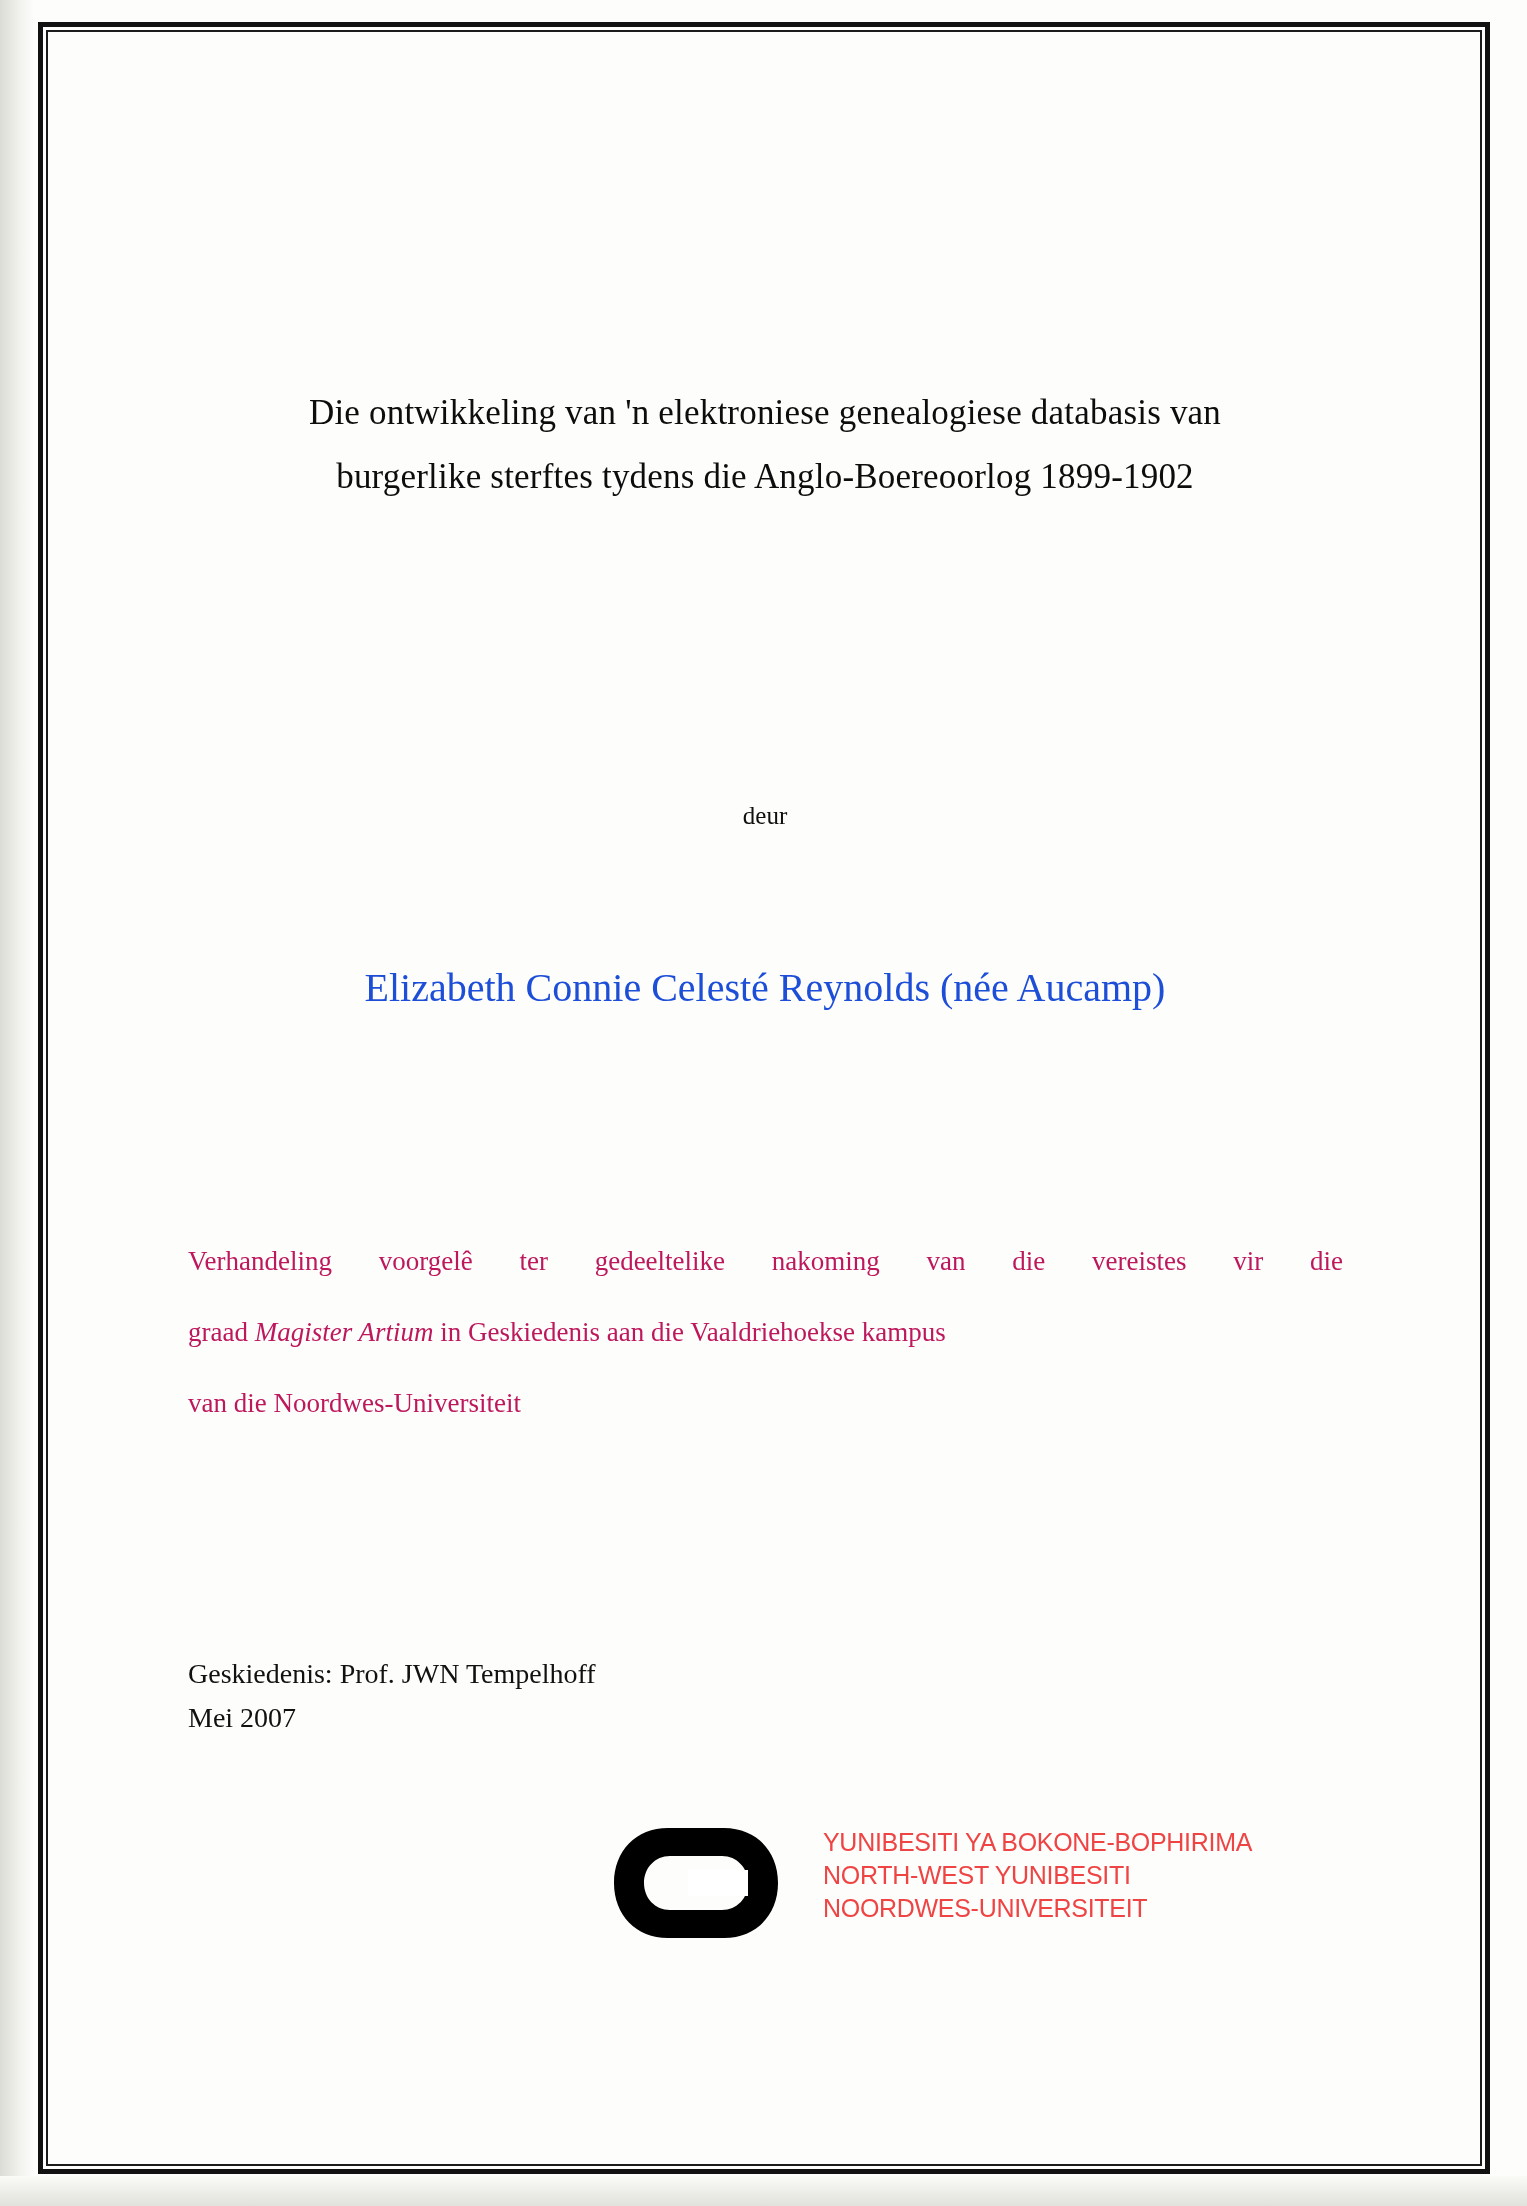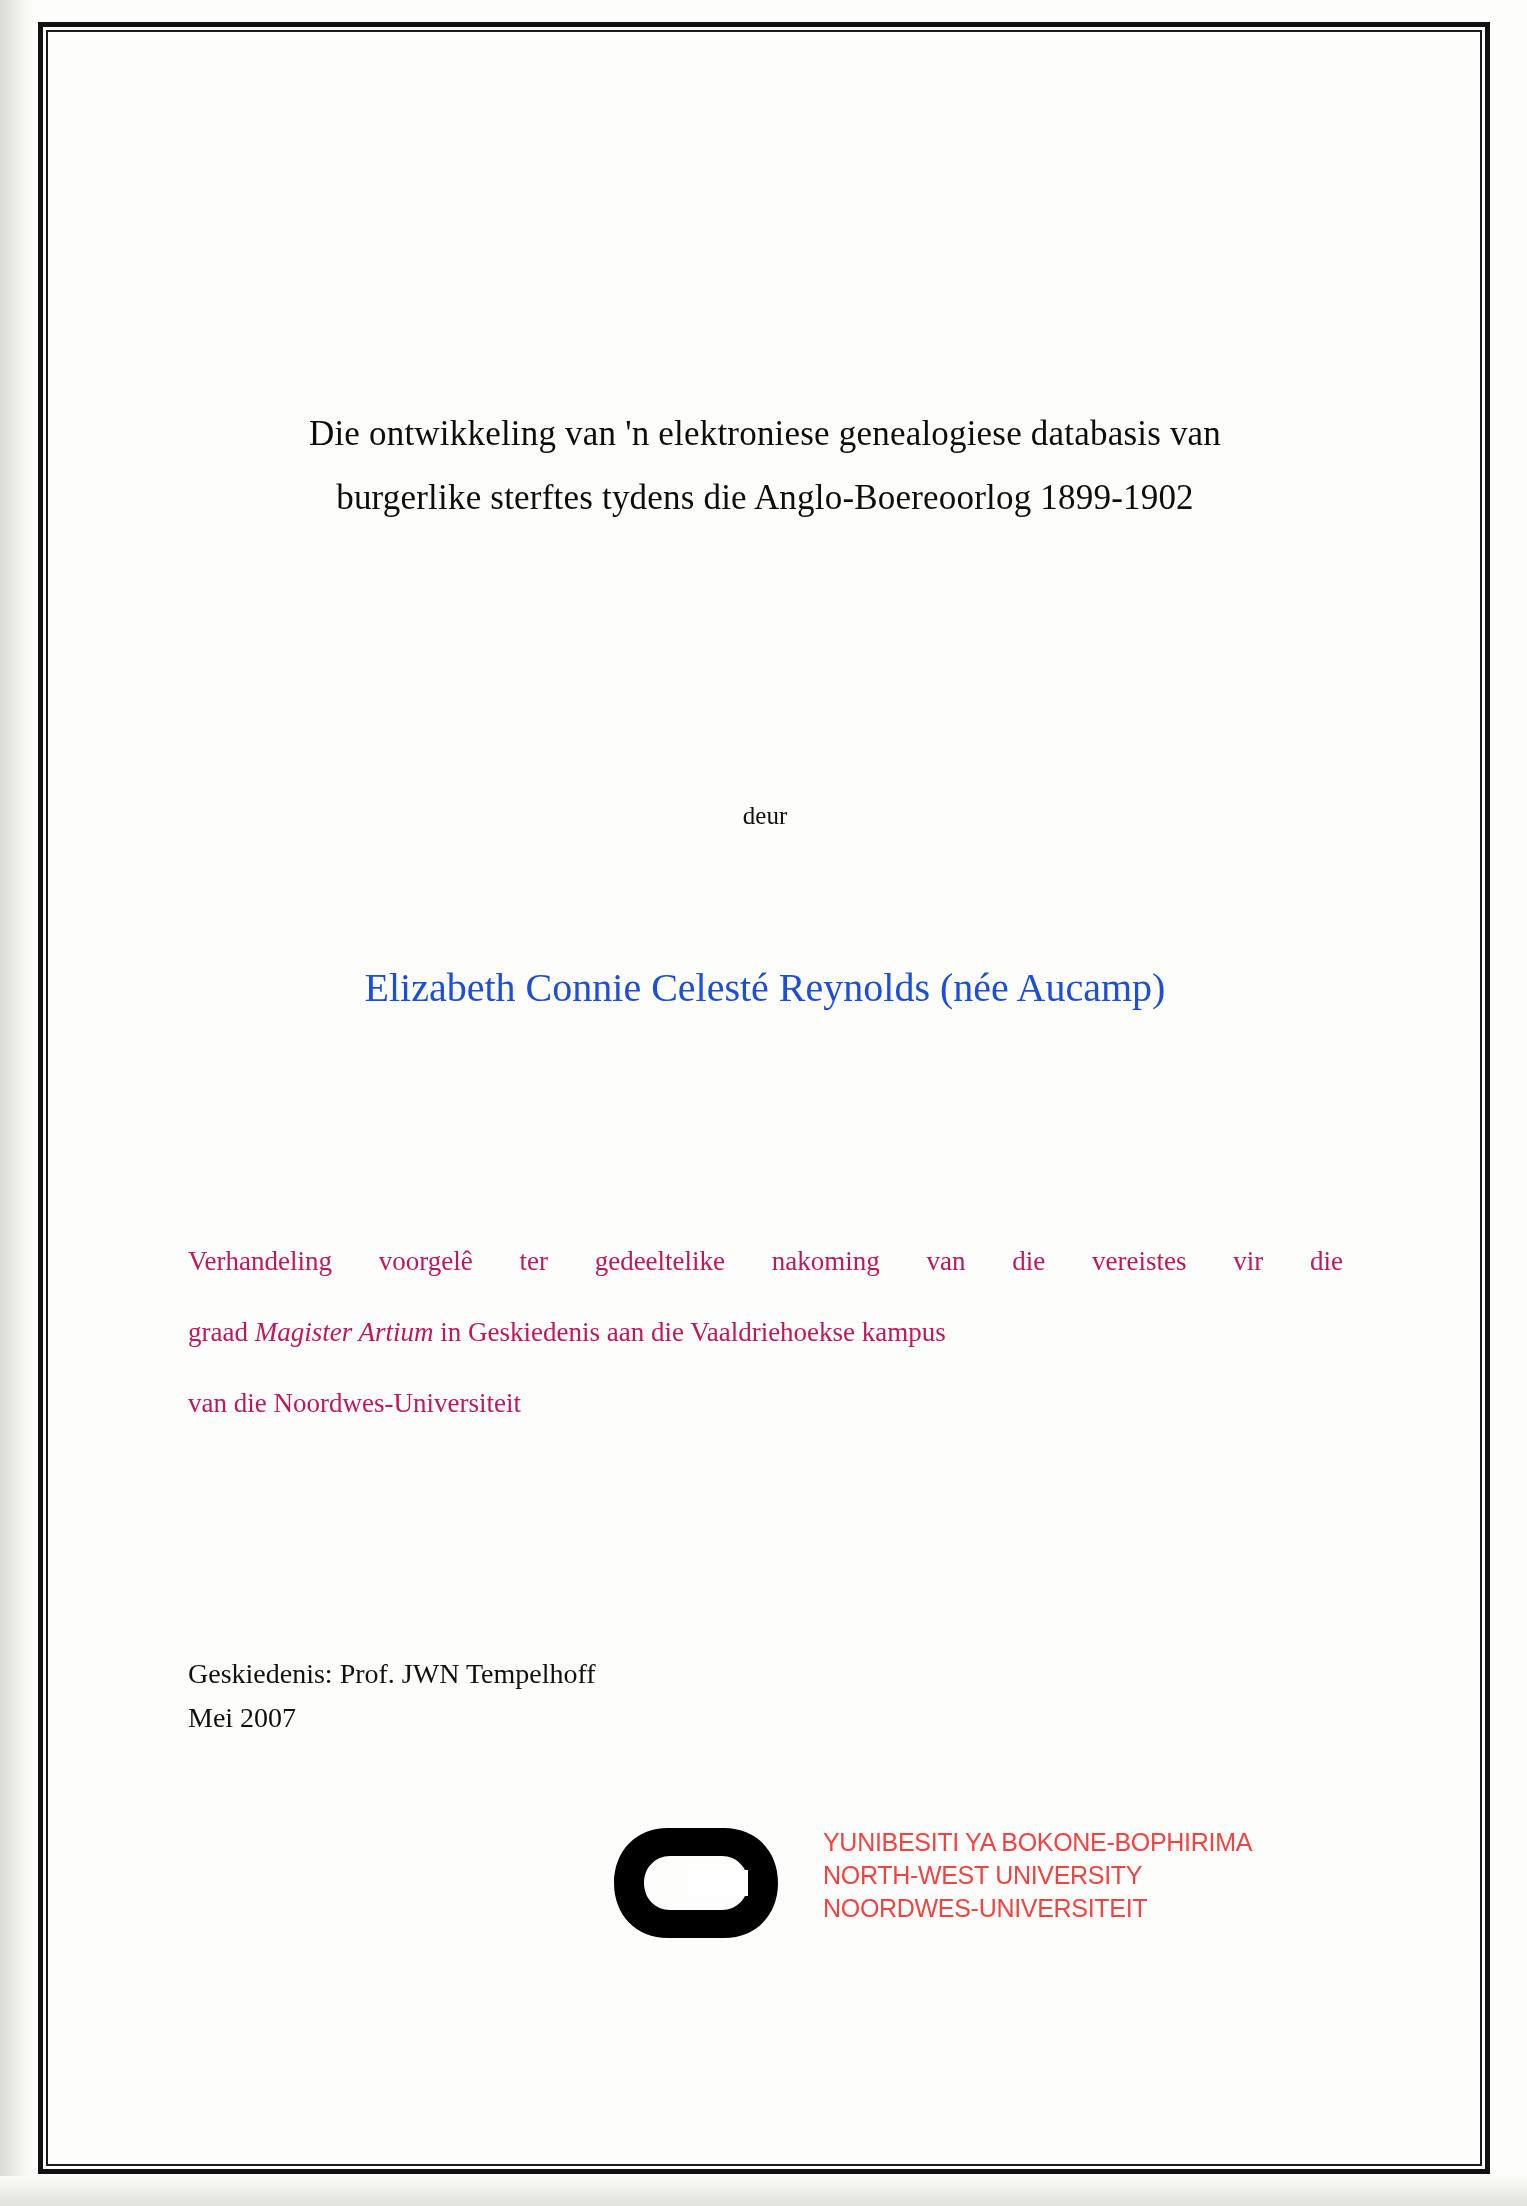--- a/index.html
+++ b/index.html
@@ -63,21 +63,21 @@
     position: absolute;
     left: 150px;
     top: 30px;
     width: 1230px;
     height: 2130px;
   }
 
   .title-block {
     position: absolute;
     left: 35px;
-    top: 372px;
+    top: 351px;
     width: 1160px;
     text-align: center;
   }
   .title-line {
     font-size: 35px;
     line-height: 64px;
     letter-spacing: 0.2px;
     color: #0d0d0d;
   }
 
@@ -193,19 +193,19 @@
     </div>
 
     <div class="logo-block">
       <svg class="logo-mark" viewBox="0 0 205 118">
         <path d="M58 4 C26 4 4 27 4 59 C4 91 26 114 58 114 L104 114 L104 86 L60 86 C45 86 34 74 34 59 C34 44 45 32 60 32 L104 32 L104 4 Z" fill="#000000"></path>
         <path d="M78 4 L78 32 L112 32 C127 32 138 44 138 59 C138 74 127 86 112 86 L78 86 L78 114 L114 114 C146 114 168 91 168 59 C168 27 146 4 114 4 Z" fill="#000000"></path>
         <rect x="78" y="46" width="60" height="26" fill="#ffffff"></rect>
       </svg>
       <div class="logo-text">
         <div>YUNIBESITI YA BOKONE-BOPHIRIMA</div>
-        <div>NORTH-WEST UNIVERSITY</div>
+        <div>NORTH-WEST YUNIBESITI</div>
         <div>NOORDWES-UNIVERSITEIT</div>
       </div>
     </div>
 
   </div>
 </div>
 
 </body></html>

